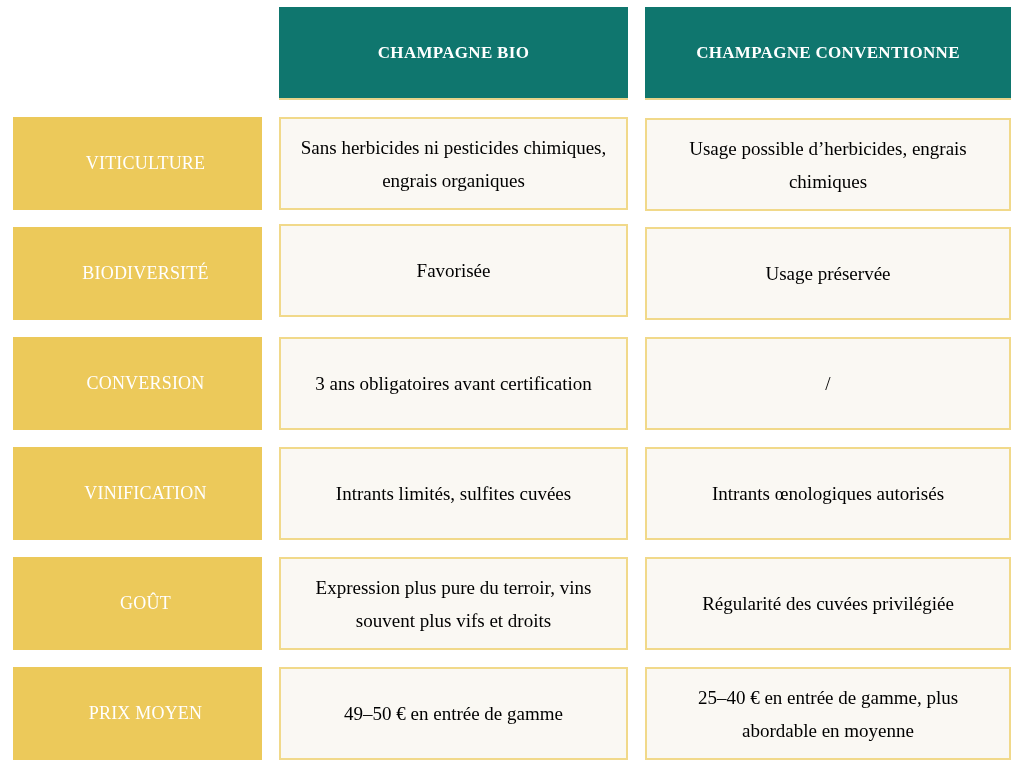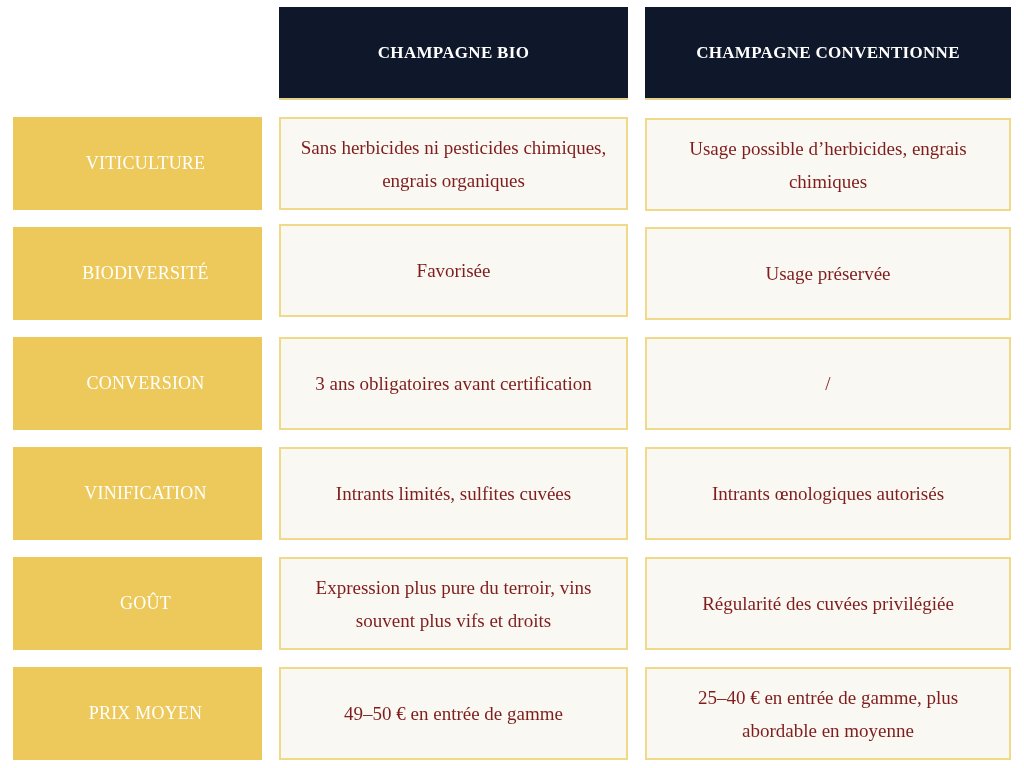--- a/index.html
+++ b/index.html
@@ -1,21 +1,21 @@
 <!DOCTYPE html>
 <html><head>
 <meta charset="utf-8">
 <style>
   html, body { margin:0; padding:0; background:#ffffff; }
   body { width:1024px; height:768px; position:relative; overflow:hidden; font-family:"Liberation Serif", "DejaVu Serif", serif; }
-  .hdr { position:absolute; top:7px; height:93px; background:#0f172a; color:#fff; font-weight:bold; font-size:17px; letter-spacing:0.3px; display:flex; align-items:center; justify-content:center; text-align:center; box-sizing:border-box; border-bottom:2px solid #e8d38a; }
+  .hdr { position:absolute; top:7px; height:93px; background:#0f766e; color:#fff; font-weight:bold; font-size:17px; letter-spacing:0.3px; display:flex; align-items:center; justify-content:center; text-align:center; box-sizing:border-box; border-bottom:2px solid #e8d38a; }
   .hdr.c1 { left:279px; width:349px; }
   .hdr.c2 { left:645px; width:366px; }
   .row-label { position:absolute; left:13px; width:249px; height:93px; background:#ecc95a; color:#fff; font-size:18px; display:flex; align-items:center; justify-content:center; box-sizing:border-box; letter-spacing:0.2px;padding-left:16px; }
-  .cell { position:absolute; height:93px; background:#faf8f3; border:2px solid #f1d98a; box-sizing:border-box; color:#7f1d1d; font-size:19px; line-height:33px; display:flex; align-items:center; justify-content:center; text-align:center; padding:0 18px; }
+  .cell { position:absolute; height:93px; background:#faf8f3; border:2px solid #f1d98a; box-sizing:border-box; color:#000000; font-size:19px; line-height:33px; display:flex; align-items:center; justify-content:center; text-align:center; padding:0 18px; }
   .cell.c1 { left:279px; width:349px; }
   .cell.c2 { left:645px; width:366px; }
 </style>
 </head>
 <body>
 
 <div>
   <div class="hdr c1">CHAMPAGNE BIO</div>
   <div class="hdr c2">CHAMPAGNE CONVENTIONNE</div>
 

